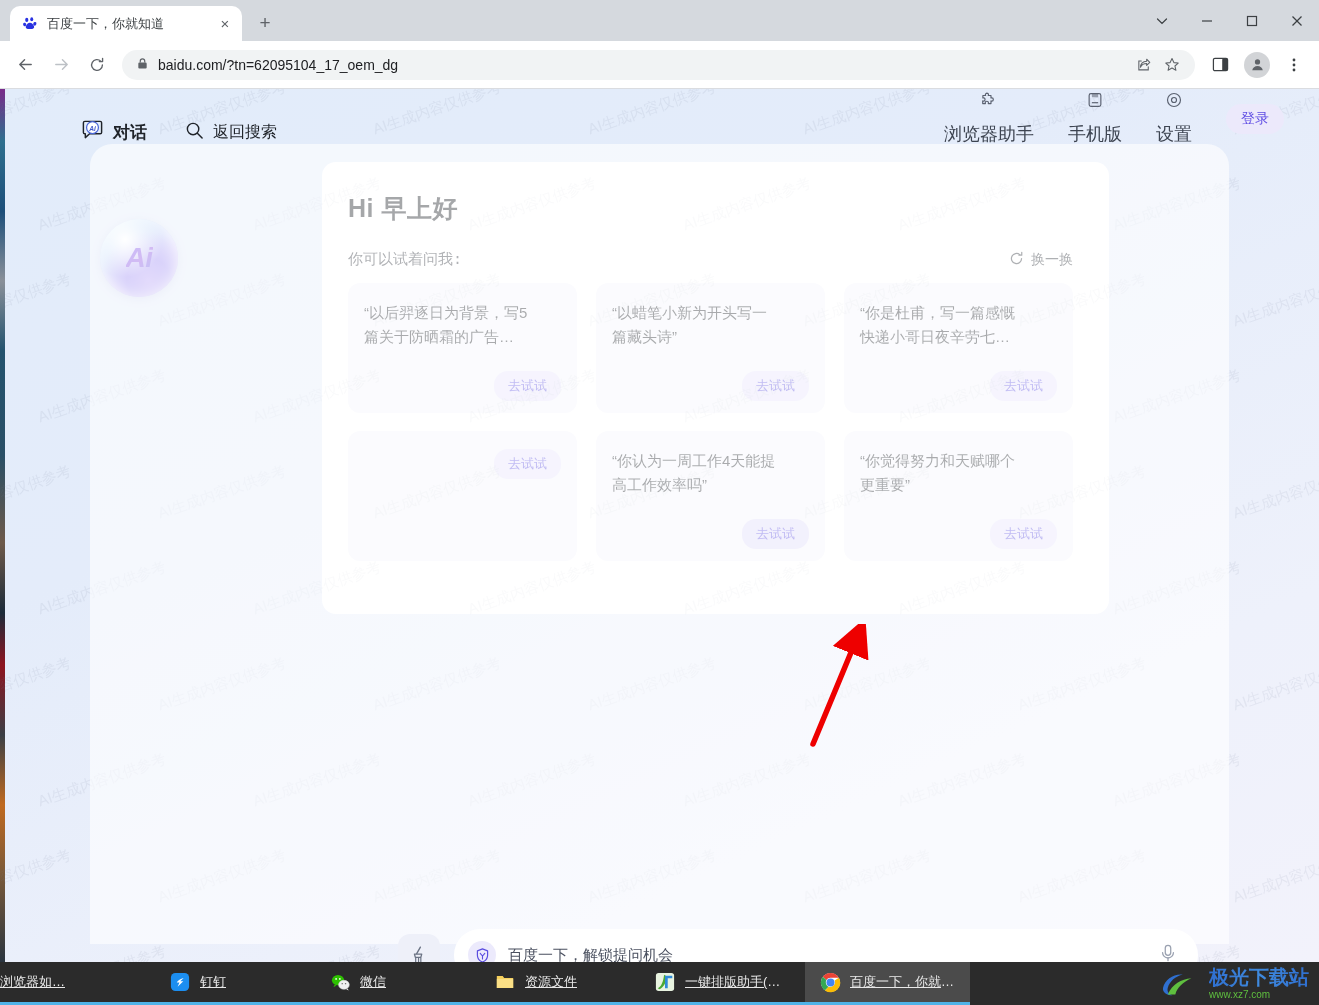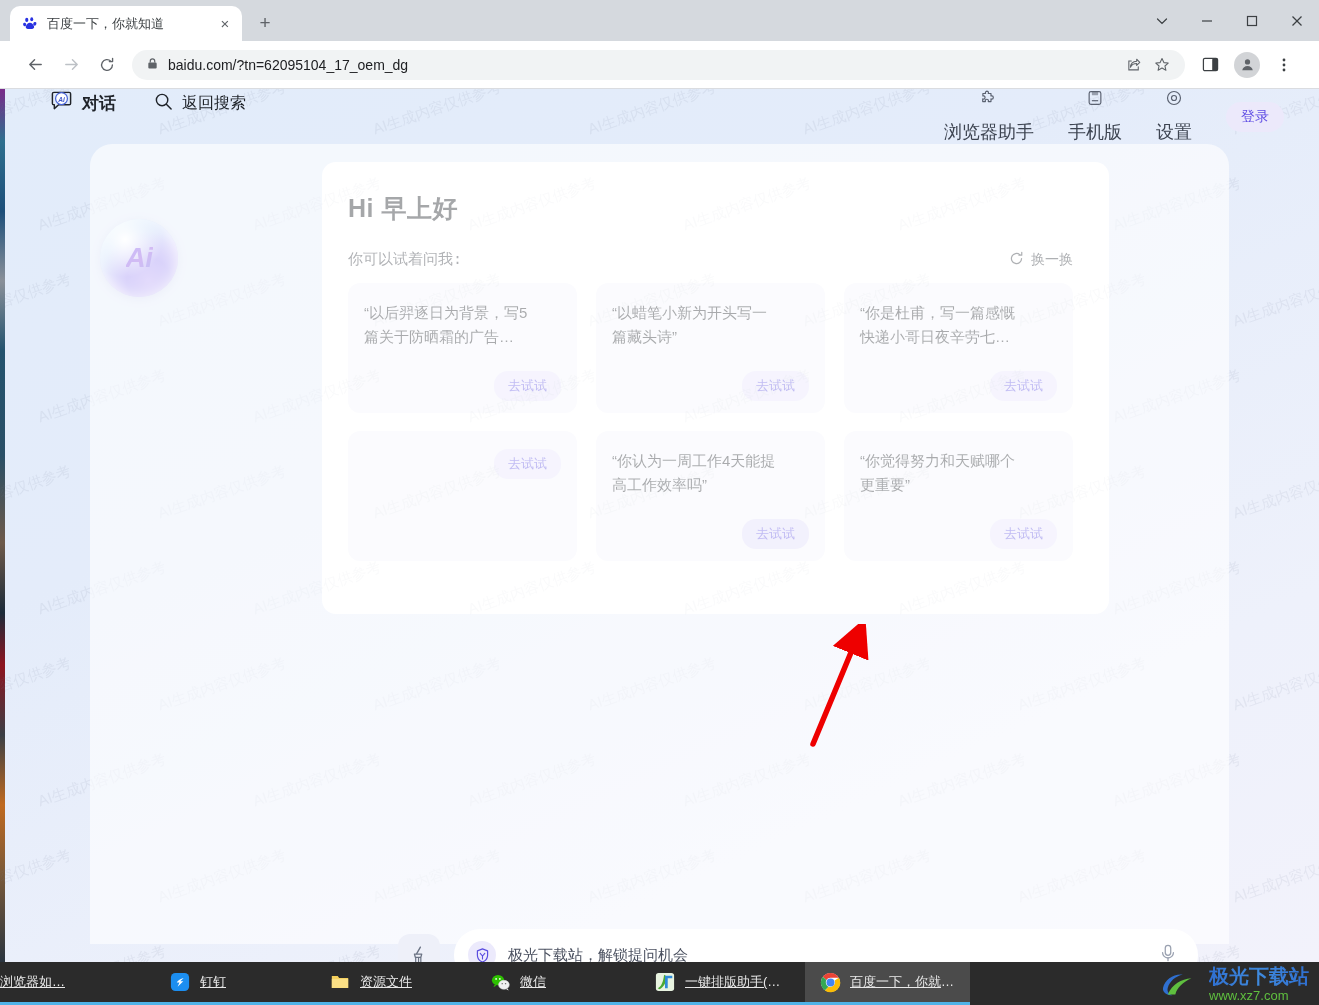--- a/index.html
+++ b/index.html
@@ -46,21 +46,21 @@
     display: flex; align-items: center;
   }
   .winctrl {
     width: 45px; height: 41px; display: flex;
     align-items: center; justify-content: center;
     color: #3c4043;
   }
 
   .toolbar {
     height: 47px; background: #ffffff;
-    display: flex; align-items: center; padding: 0 18px; gap: 2px;
+    display: flex; align-items: center; padding: 0 8px; gap: 2px;
   }
   .tb-btn {
     width: 34px; height: 34px; border-radius: 50%;
     display: flex; align-items: center; justify-content: center;
     color: #5f6368; flex: 0 0 34px;
   }
   .omnibox {
     flex: 1; height: 30px; background: #f1f3f4; border-radius: 16px;
     display: flex; align-items: center; padding: 0 10px 0 14px;
     margin: 0 6px; gap: 9px; min-width: 0;
@@ -98,21 +98,21 @@
   .sidebar-edge {
     position: absolute; left: 0; top: 0; width: 5px; height: 873px;
     background: linear-gradient(180deg,#7a2b8a 0%,#2e6f8e 6%,#1d4f7a 14%,
       #8a9099 22%,#24536e 30%,#2a4f66 42%,#6e5a4a 52%,#1c2b3a 60%,
       #8e1420 66%,#3a3f45 74%,#c06a20 82%,#7a5a3a 90%,#2a3540 100%);
     z-index: 3;
   }
 
   .pagehead {
     position: relative; z-index: 8; height: 57px;
-    display: flex; align-items: flex-start; padding: 0 35px 0 50px;
+    display: flex; align-items: flex-end; padding: 0 35px 0 81px;
   }
   .nav-left { display: flex; align-items: center; gap: 38px; }
   .nav-item {
     display: flex; align-items: center; gap: 9px;
     font-size: 16px; color: #1f2329;
   }
   .nav-item.strong { font-weight: bold; font-size: 17px; }
   .nav-right {
     margin-left: auto; display: flex; align-items: center; gap: 34px;
   }
@@ -231,21 +231,21 @@
     display: flex; align-items: center; gap: 7px;
   }
   .brand-cn {
     font-size: 20px; font-weight: bold;
     background: linear-gradient(90deg,#2f6fd0 0%,#3f8ade 50%,#2f6fd0 100%);
     -webkit-background-clip: text; background-clip: text;
     -webkit-text-fill-color: transparent; color: #3f8ade;
     line-height: 1;
     text-align: right;
   }
-  .brand-url { font-size: 13px; color: #5fbf3f; line-height: 1; margin-top: 3px; }
+  .brand-url { font-size: 10px; color: #5fbf3f; line-height: 1; margin-top: 3px; }
 </style>
 </head>
 <body>
 
 <div class="browser">
 
   <div class="titlebar">
     <div class="tab">
       <span class="tab-favicon">
         <svg width="15" height="15" viewBox="0 0 16 16">
@@ -548,21 +548,21 @@
           </svg>
       </div>
       <div class="textbox">
         <span class="tb-badge">
           <svg width="17" height="17" viewBox="0 0 20 20">
               <path d="M10 2.2l6 2.4v5.1c0 3.6-2.5 6.6-6 8-3.5-1.4-6-4.4-6-8V4.6z" fill="none" stroke="#5b4ee0" stroke-width="1.4" stroke-linejoin="round"></path>
               <path d="M7.3 7.6L10 10.6l2.7-3" stroke="#5b4ee0" stroke-width="1.3" fill="none" stroke-linecap="round"></path>
               <line x1="10" y1="10.6" x2="10" y2="14" stroke="#5b4ee0" stroke-width="1.3" stroke-linecap="round"></line>
             </svg>
         </span>
-        <span class="placeholder">极光下载站，解锁提问机会</span>
+        <span class="placeholder">百度一下，解锁提问机会</span>
         <span>
           <svg width="20" height="20" viewBox="0 0 22 22">
               <rect x="8" y="2.5" width="6" height="11" rx="3" fill="none" stroke="#9aa1b0" stroke-width="1.4"></rect>
               <path d="M5 10.5a6 6 0 0 0 12 0" fill="none" stroke="#9aa1b0" stroke-width="1.4" stroke-linecap="round"></path>
               <line x1="11" y1="16.5" x2="11" y2="19.5" stroke="#9aa1b0" stroke-width="1.4" stroke-linecap="round"></line>
             </svg>
         </span>
       </div>
     </div>
   </div>
@@ -572,45 +572,45 @@
       <span class="tblabel">浏览器如…</span>
     </div>
     <div class="tbitem accent" style="width:160px">
       <span class="ico">
         <svg width="20" height="20" viewBox="0 0 22 22">
             <rect x="1" y="1" width="20" height="20" rx="5" fill="#1c8ef0"></rect>
             <path d="M15 6.5c-3.4.6-6.3 2.6-7.6 5.1h3l-2 4.6 6.2-6h-3.3z" fill="#fff"></path>
           </svg>
       </span>
       <span class="tblabel">钉钉</span>
-    </div>
-    <div class="tbitem accent" style="width:160px">
-      <span class="ico">
-        <svg width="20" height="20" viewBox="0 0 22 22">
-            <path d="M2 4.5h6.5l1.6 2H20v11H2z" fill="#f5cf5a"></path>
-            <path d="M2 7.5h18v10H2z" fill="#fadf85"></path>
-          </svg>
-      </span>
-      <span class="tblabel">资源文件</span>
     </div>
     <div class="tbitem accent" style="width:165px">
       <span class="ico">
         <svg width="21" height="21" viewBox="0 0 22 22">
             <ellipse cx="8.4" cy="8.6" rx="6.4" ry="5.4" fill="#2dc100"></ellipse>
             <path d="M5 13.2l-1.3 2.6 2.9-1.4z" fill="#2dc100"></path>
             <ellipse cx="14.6" cy="13.4" rx="5.6" ry="4.7" fill="#f0f0f0" stroke="#d8d8d8" stroke-width="0.6"></ellipse>
             <path d="M18.4 17.2l1.2 2.2-2.6-1.2z" fill="#f0f0f0"></path>
             <circle cx="6.4" cy="7.3" r="0.9" fill="#fff"></circle>
             <circle cx="10.3" cy="7.3" r="0.9" fill="#fff"></circle>
             <circle cx="12.8" cy="12.2" r="0.75" fill="#666"></circle>
             <circle cx="16.3" cy="12.2" r="0.75" fill="#666"></circle>
           </svg>
       </span>
       <span class="tblabel">微信</span>
     </div>
+    <div class="tbitem accent" style="width:160px">
+      <span class="ico">
+        <svg width="20" height="20" viewBox="0 0 22 22">
+            <path d="M2 4.5h6.5l1.6 2H20v11H2z" fill="#f5cf5a"></path>
+            <path d="M2 7.5h18v10H2z" fill="#fadf85"></path>
+          </svg>
+      </span>
+      <span class="tblabel">资源文件</span>
+    </div>
     <div class="tbitem accent" style="width:165px">
       <span class="ico">
         <svg width="20" height="20" viewBox="0 0 22 22">
             <rect x="1" y="1" width="20" height="20" rx="3" fill="#e8f3e0"></rect>
             <path d="M3 18c4-2 6-7 7-15l3 2c-1 8-4 12-8 14z" fill="#4aa832"></path>
             <path d="M11 4h8v3h-5v11h-3z" fill="#2f8ad8"></path>
           </svg>
       </span>
       <span class="tblabel">一键排版助手(MyE…</span>
     </div>

